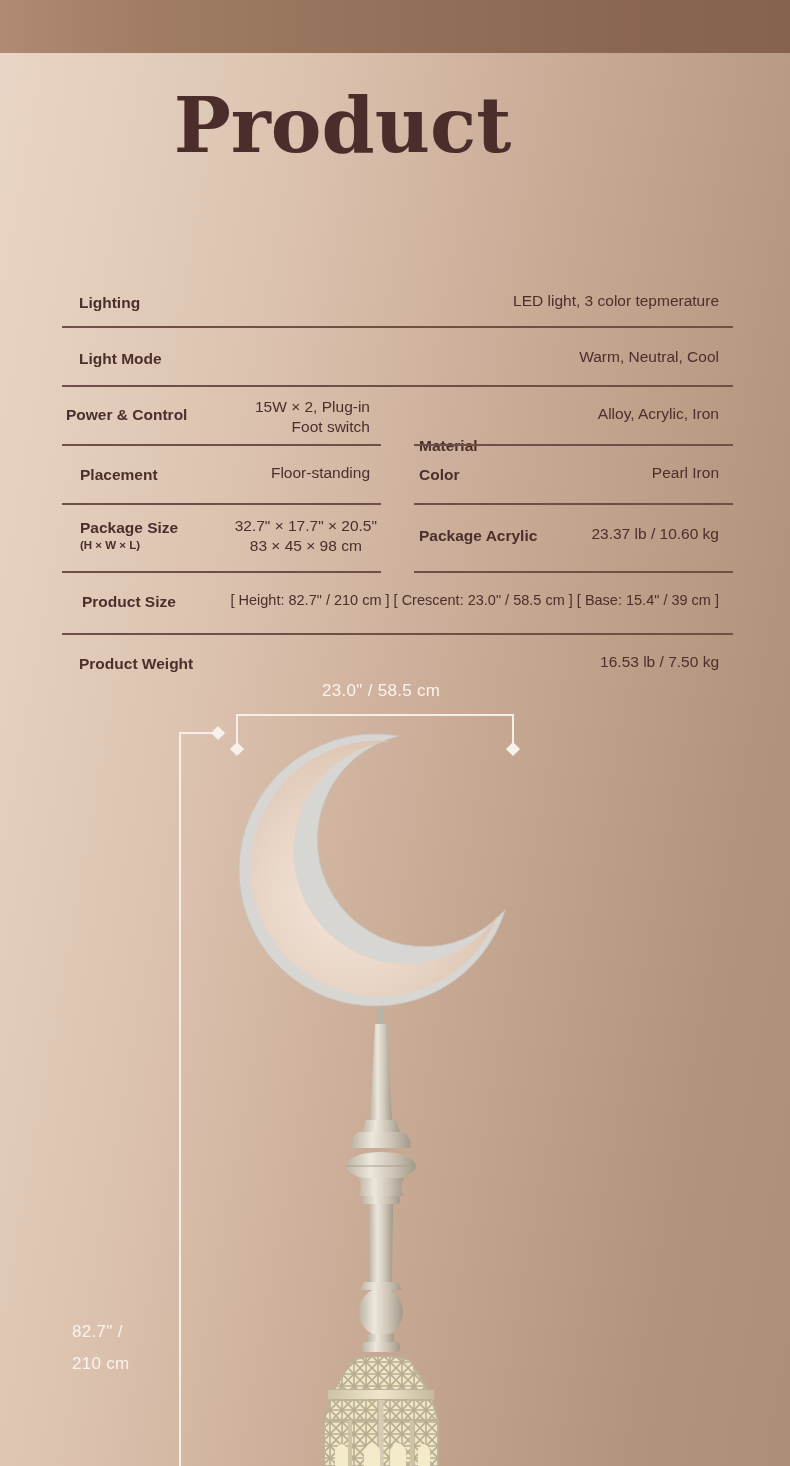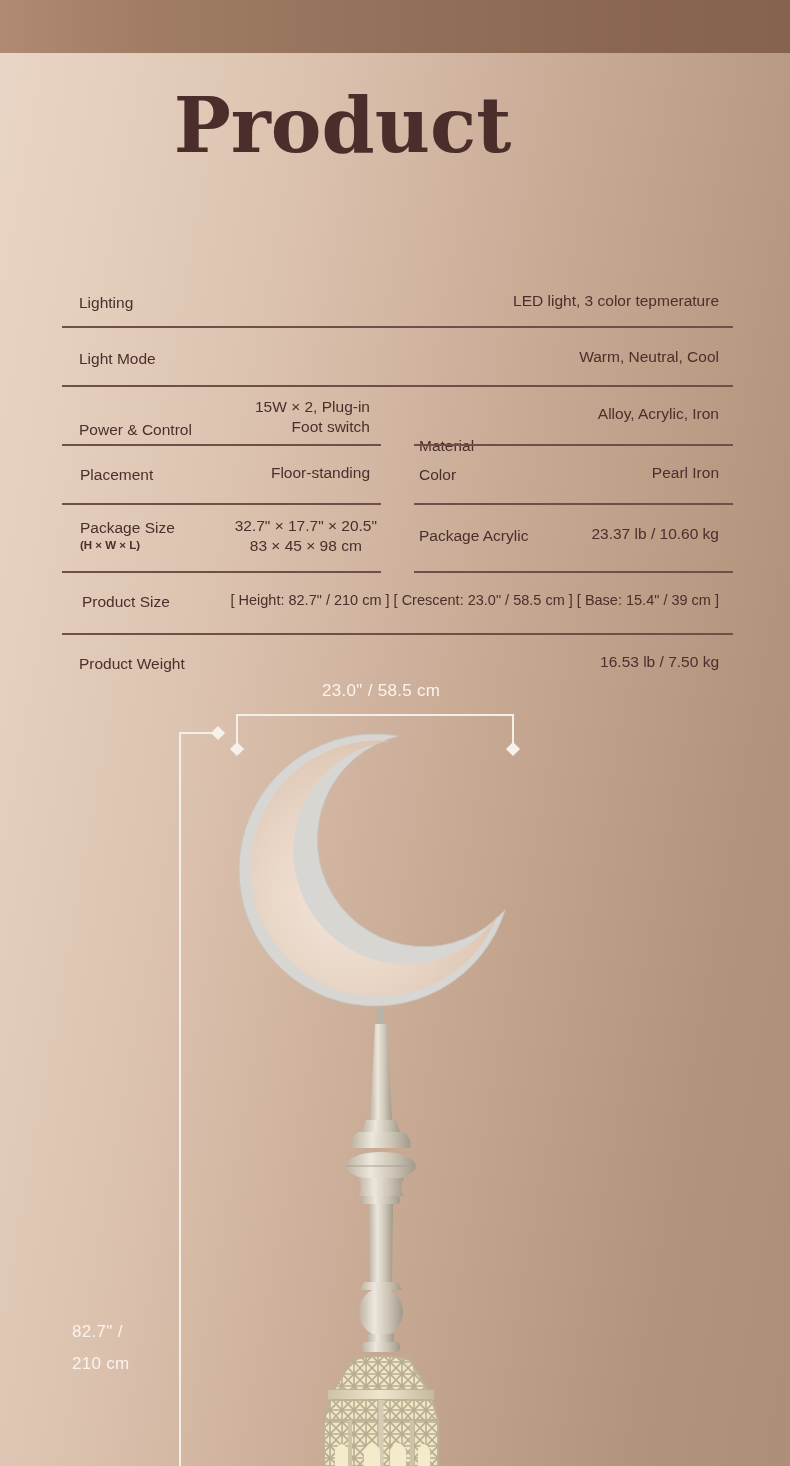--- a/index.html
+++ b/index.html
@@ -20,21 +20,21 @@
       font-family: "DejaVu Serif", "Liberation Serif", serif;
       font-size: 76px; line-height: 76px;
       color: #4b2e2c;
       letter-spacing: 0px;
     }
     .title span { display: block; }
     .line {
       position: absolute; height: 1.5px; background: #6e5048;
     }
     .lbl {
-      position: absolute; font-weight: normal; font-size: 15.5px; color: #4a2f2c;
+      position: absolute; font-weight: bold; font-size: 15.5px; color: #4a2f2c;
       white-space: nowrap;
     }
     .sub-lbl {
       position: absolute; font-weight: bold; font-size: 11.5px; color: #4a2f2c;
       white-space: nowrap;
       text-align: center;
     }
     .val {
       position: absolute; font-size: 15.5px; color: #4a2f2c; text-align: right;
       white-space: nowrap; line-height: 20px;
@@ -63,21 +63,21 @@
 <div>
 
   <div class="lbl" style="left:79px; top:294px;">Lighting</div>
   <div class="val" style="right:71px; top:291px;">LED light, 3 color tepmerature</div>
   <div class="line" style="left:62px; width:671px; top:326px;"></div>
 
   <div class="lbl" style="left:79px; top:350px;">Light Mode</div>
   <div class="val" style="right:71px; top:347px;">Warm, Neutral, Cool</div>
   <div class="line" style="left:62px; width:671px; top:385px;"></div>
 
-  <div class="lbl" style="left:79px; top:406px;margin-top:15px;">Power &amp; Control</div>
+  <div class="lbl" style="left:66px; top:406px;">Power &amp; Control</div>
   <div class="val" style="right:420px; top:397px;">
     <span>15W × 2, Plug-in</span>
     <span>Foot switch</span>
   </div>
   <div class="lbl" style="left:419px; top:406px;margin-top:31px;">Material</div>
   <div class="val" style="right:71px; top:404px;">Alloy, Acrylic, Iron</div>
   <div class="line" style="left:62px; width:319px; top:444px;"></div>
   <div class="line" style="left:414px; width:319px; top:444px;"></div>
 
   <div class="lbl" style="left:80px; top:466px;">Placement</div>

